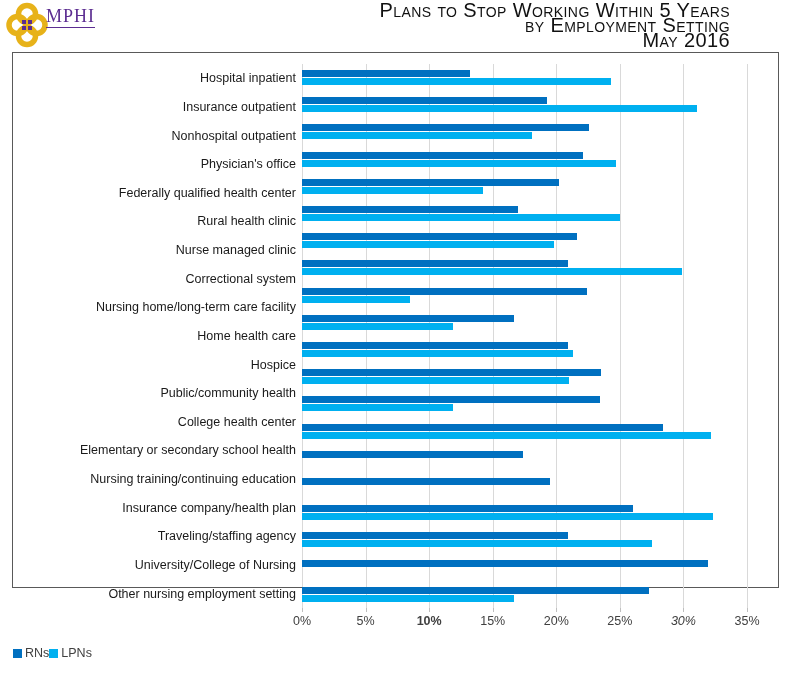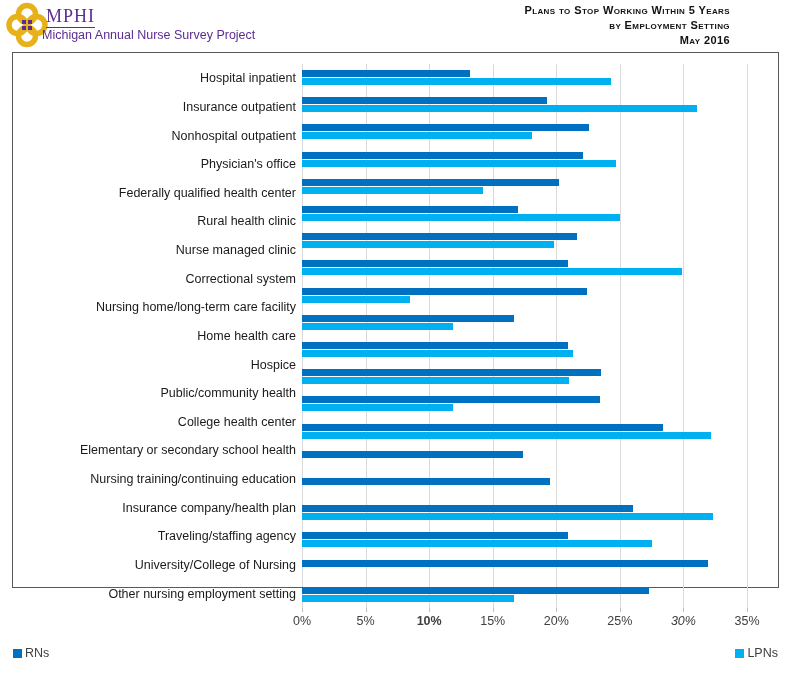--- a/index.html
+++ b/index.html
@@ -13,22 +13,22 @@
     position:absolute; left:46px; top:6px;
     font-family:"Liberation Serif", serif; font-size:18px; letter-spacing:1px;
     color:#5C2D91; border-bottom:1.5px solid #5C2D91; padding-bottom:0px;
   }
   .org-name {
     position:absolute; left:42px; top:28px;
     font-size:12.5px; color:#5C2D91;
   }
   .title-block {
     position:absolute; right:14px; top:3px; text-align:right;
-    font-weight:bold; color:#111111; font-variant:small-caps;
-    font-size:11px; line-height:15px; letter-spacing:0.4px;
+    font-weight:normal; color:#111111; font-variant:small-caps;
+    font-size:20px; line-height:15px; letter-spacing:0.4px;
   }
 
   
   .chart-box {
     position:absolute; left:12px; top:52px; width:767px; height:536px;
     border:1.5px solid #595959; background:#ffffff;
   }
   .labels-col { position:absolute; left:0; top:11px; width:284px; height:544px;
     display:flex; flex-direction:column; }
   .cat-label {
@@ -45,21 +45,21 @@
   .bar.lpns { top:14px; }
 
   .ticks { position:absolute; left:289px; top:555px; width:445px; height:5px; }
   .tick { position:absolute; top:0; width:1px; height:4px; background:#BFBFBF; }
 
   .xaxis { position:absolute; left:289px; top:561px; width:445px; height:16px; }
   .x-lab { position:absolute; width:44px; margin-left:-22px; text-align:center;
     font-size:12.5px; color:#404040; }
 
   .legend { position:absolute; left:0; top:591px; width:100%; height:18px;
-    display:flex; align-items:center; justify-content:space-between; }
+    display:flex; align-items:center; justify-content:flex-start; }
   .legend-item { display:flex; align-items:center; gap:3px;
     font-size:12.5px; color:#404040; }
   .swatch { width:9px; height:9px; display:inline-block; }
 </style>
 </head>
 <body>
 
 <div class="header">
   <svg class="logo-svg" width="42" height="46" viewBox="0 0 42 46">
     <g fill="none" stroke="#E7B219" stroke-width="5.5">
@@ -69,21 +69,20 @@
       <circle cx="21" cy="34" r="8.5"></circle>
     </g>
     <g fill="#5C2D91">
       <rect x="16" y="18" width="4" height="4"></rect>
       <rect x="22" y="18" width="4" height="4"></rect>
       <rect x="16" y="24" width="4" height="4"></rect>
       <rect x="22" y="24" width="4" height="4"></rect>
     </g>
   </svg>
   <div class="org-abbr">MPHI</div>
-  <div class="org-name">Michigan Annual Nurse Survey Project</div>
   <div class="title-block">
     <div>Plans to Stop Working Within 5 Years</div>
     <div>by Employment Setting</div>
     <div>May 2016</div>
   </div>
 </div>
 
 <div class="chart-box">
   <div class="labels-col" id="labels">
       <div class="cat-label">Hospital inpatient</div>

